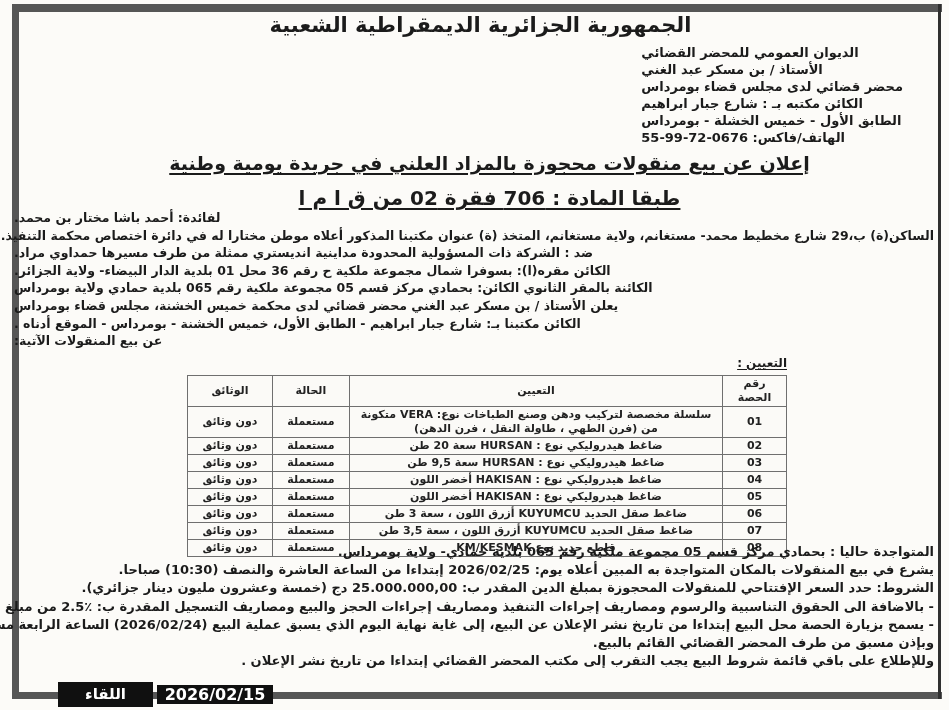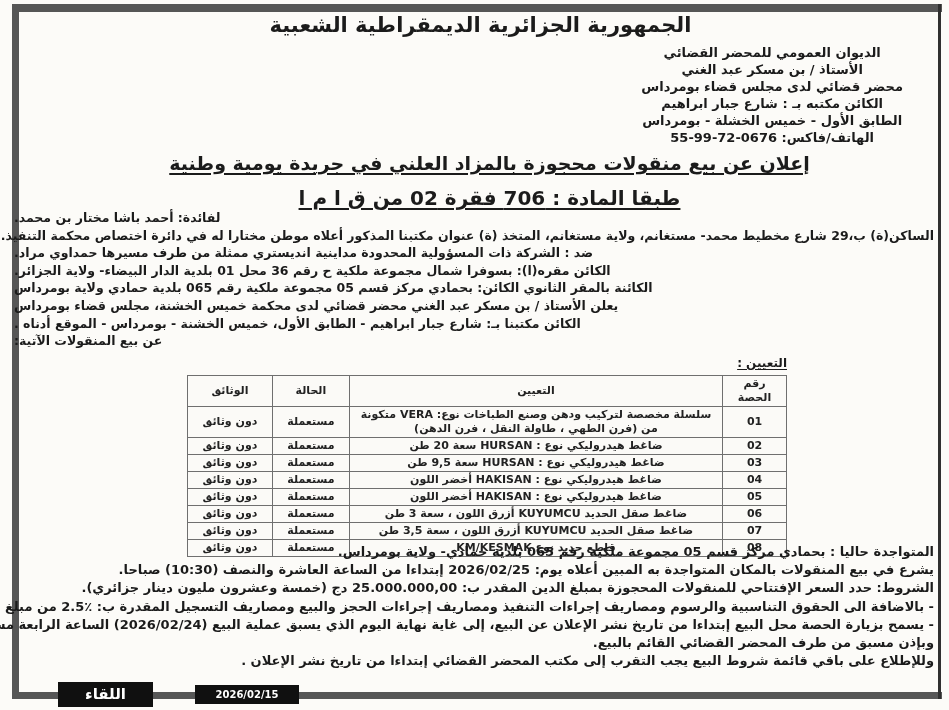--- a/index.html
+++ b/index.html
@@ -18,21 +18,21 @@
   .frame-left{position:absolute;left:12px;top:4px;width:7px;height:695px;background:#565656;}
   .frame-bottom{position:absolute;left:12px;top:692px;width:930px;height:7px;background:#565656;}
   .frame-right{position:absolute;left:938px;top:4px;width:3px;height:695px;background:#303030;}
 
   .republic-title{
     position:absolute;top:13px;left:0;width:100%;
     text-align:center;font-size:21px;white-space:nowrap;padding-left:6px;
   }
   .office-block{
     position:absolute;top:44px;right:46px;
-    text-align:center;font-size:13px;line-height:17px;white-space:nowrap;
+    text-align:left;font-size:13px;line-height:17px;white-space:nowrap;
   }
   .notice-title{position:absolute;top:152px;left:15px;width:100%;text-align:center;}
   .notice-title .nt1{
     font-size:19px;text-decoration:underline;
     text-underline-offset:3px;text-decoration-thickness:2px;white-space:nowrap;
   }
   .notice-title .nt2{
     font-size:20px;margin-top:12px;text-decoration:underline;
     text-underline-offset:3px;text-decoration-thickness:2px;white-space:nowrap;
   }
@@ -59,21 +59,21 @@
   .terms{
     position:absolute;top:543px;right:15px;width:922px;
     text-align:right;font-size:13px;line-height:18.2px;
   }
   .terms div{white-space:nowrap;}
   .stamp{
     position:absolute;background:#101010;color:#ffffff;
     text-align:center;z-index:3;
   }
   .stamp-label{left:58px;top:682px;width:95px;height:25px;font-size:15px;line-height:25px;}
-  .stamp-date{left:157px;top:685px;width:104px;height:19px;font-size:10px;line-height:19px;margin-left:38px;}
+  .stamp-date{left:157px;top:685px;width:116px;height:19px;font-size:16px;line-height:19px;}
 </style>
 </head>
 <body>
 
 <div class="page">
 
   <div class="frame-top"></div>
   <div class="frame-left"></div>
   <div class="frame-bottom"></div>
   <div class="frame-right"></div>

